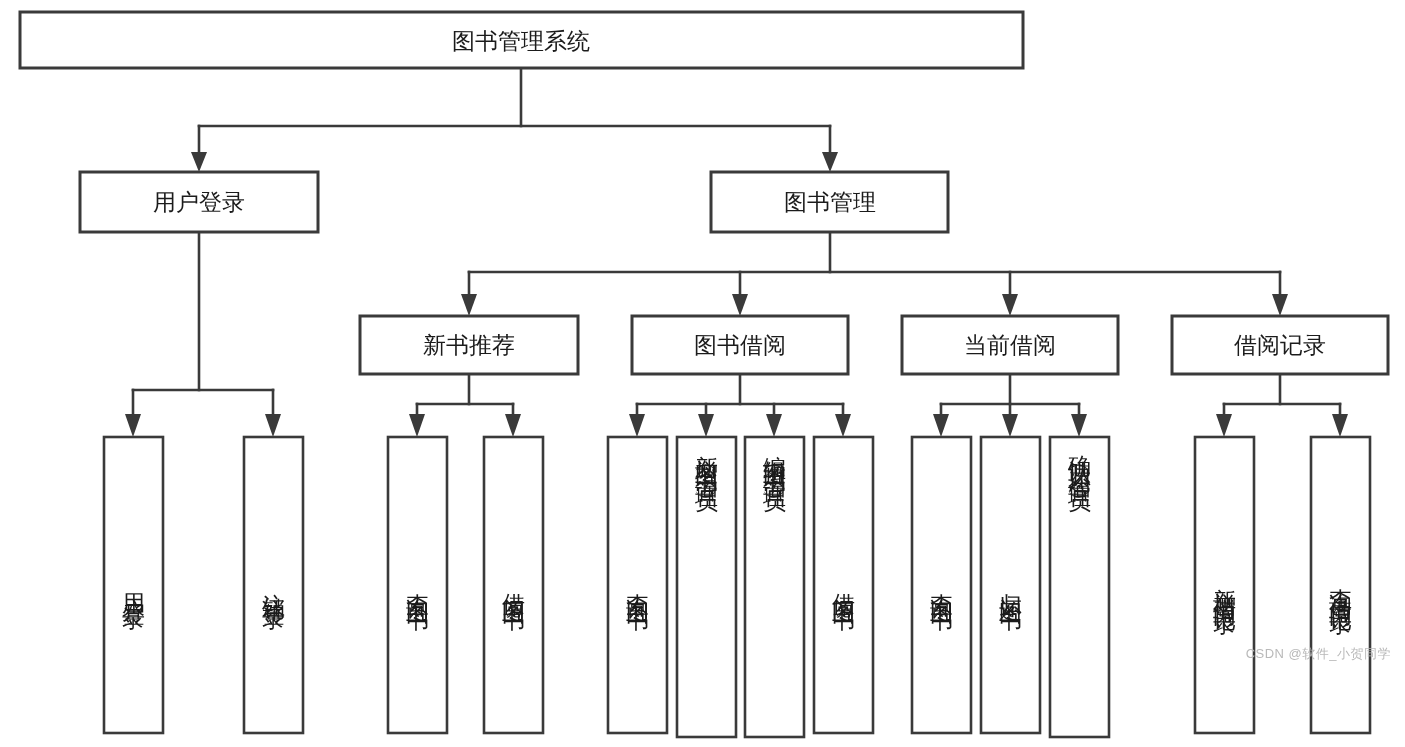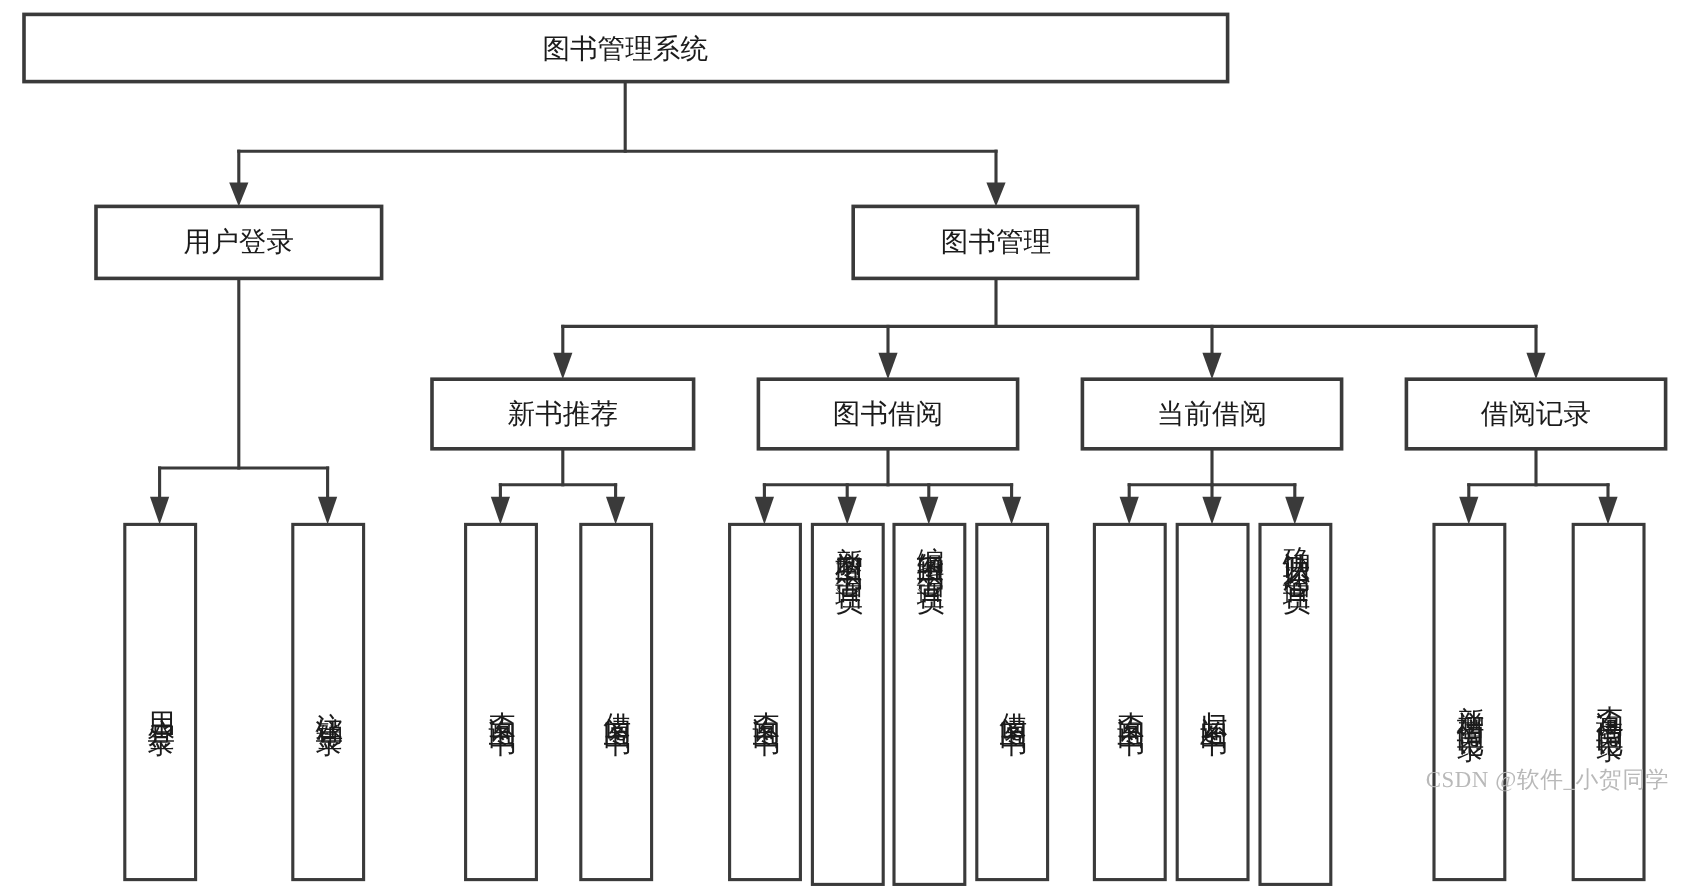--- a/index.html
+++ b/index.html
@@ -69,22 +69,22 @@
     font-size: 23px;
     line-height: 1.0;
     color: #1b1b1b;
     letter-spacing: 5px;
     white-space: nowrap;
   }
   .watermark {
     position: absolute;
     right: 14px;
     bottom: 6px;
-    font-family: Liberation Serif, serif;
-    font-size: 19px;
+    font-family: Liberation Sans, sans-serif;
+    font-size: 13px;
     color: #b9b9b9;
     white-space: nowrap;
     letter-spacing: 0.5px;
   }
 </style>
 </head>
 <body>
 
 <div id="diagram-root">
 

